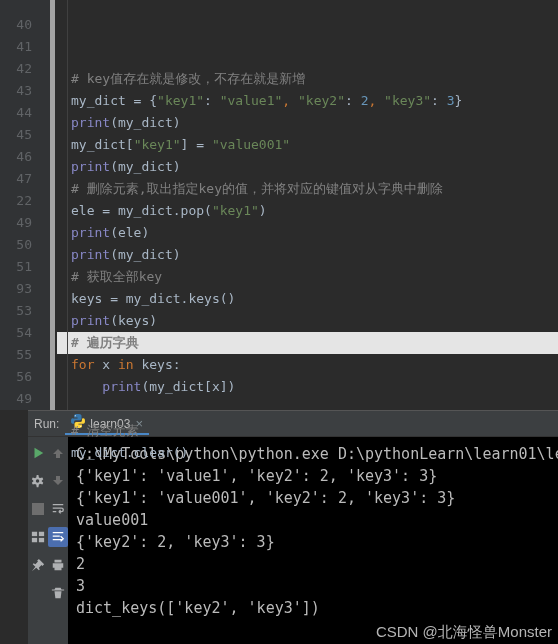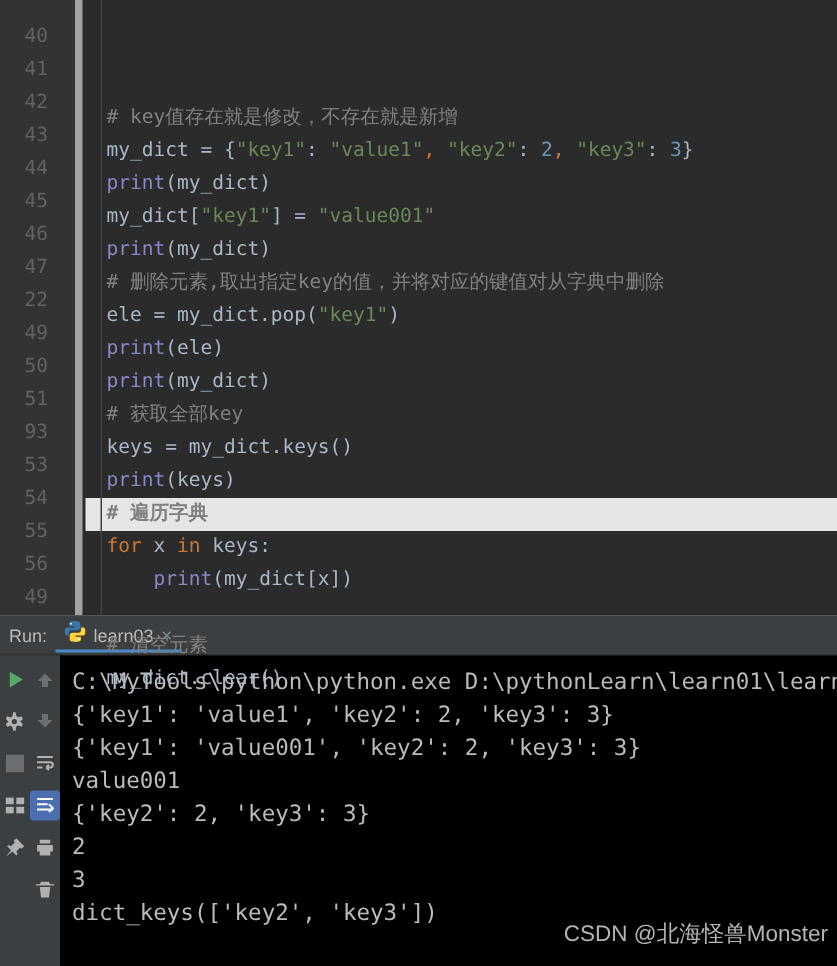--- a/index.html
+++ b/index.html
@@ -47,20 +47,21 @@
 .c-num { color: #6897bb; }
 .c-kw { color: #cc7832; }
 .c-builtin { color: #8888c6; }
 
 .run-panel {
   border-top: 1px solid #555;
   background: #2b2b2b;
   height: 234px;
   display: flex;
   flex-direction: column;
+  margin-left: 28px;
 }
 .run-tabs {
   height: 26px;
   background: #3c3f41;
   display: flex;
   align-items: center;
   padding-left: 6px;
   border-bottom: 1px solid #323232;
   gap: 6px;
 }
@@ -107,21 +108,21 @@
   flex: 1;
   background: #000000;
   color: #bbbbbb;
   padding: 6px 8px;
   line-height: 22px;
   white-space: pre;
   font-size: 15px;
 }
 .watermark {
   position: absolute;
-  bottom: 12px; right: 6px;
+  bottom: 2px; right: 6px;
   color: #d4d4d4;
   font-family: sans-serif;
   font-size: 15px;
   opacity: 0.85;
   text-shadow: 0 0 3px #000;
 }
 </style>
 </head>
 <body>
 

